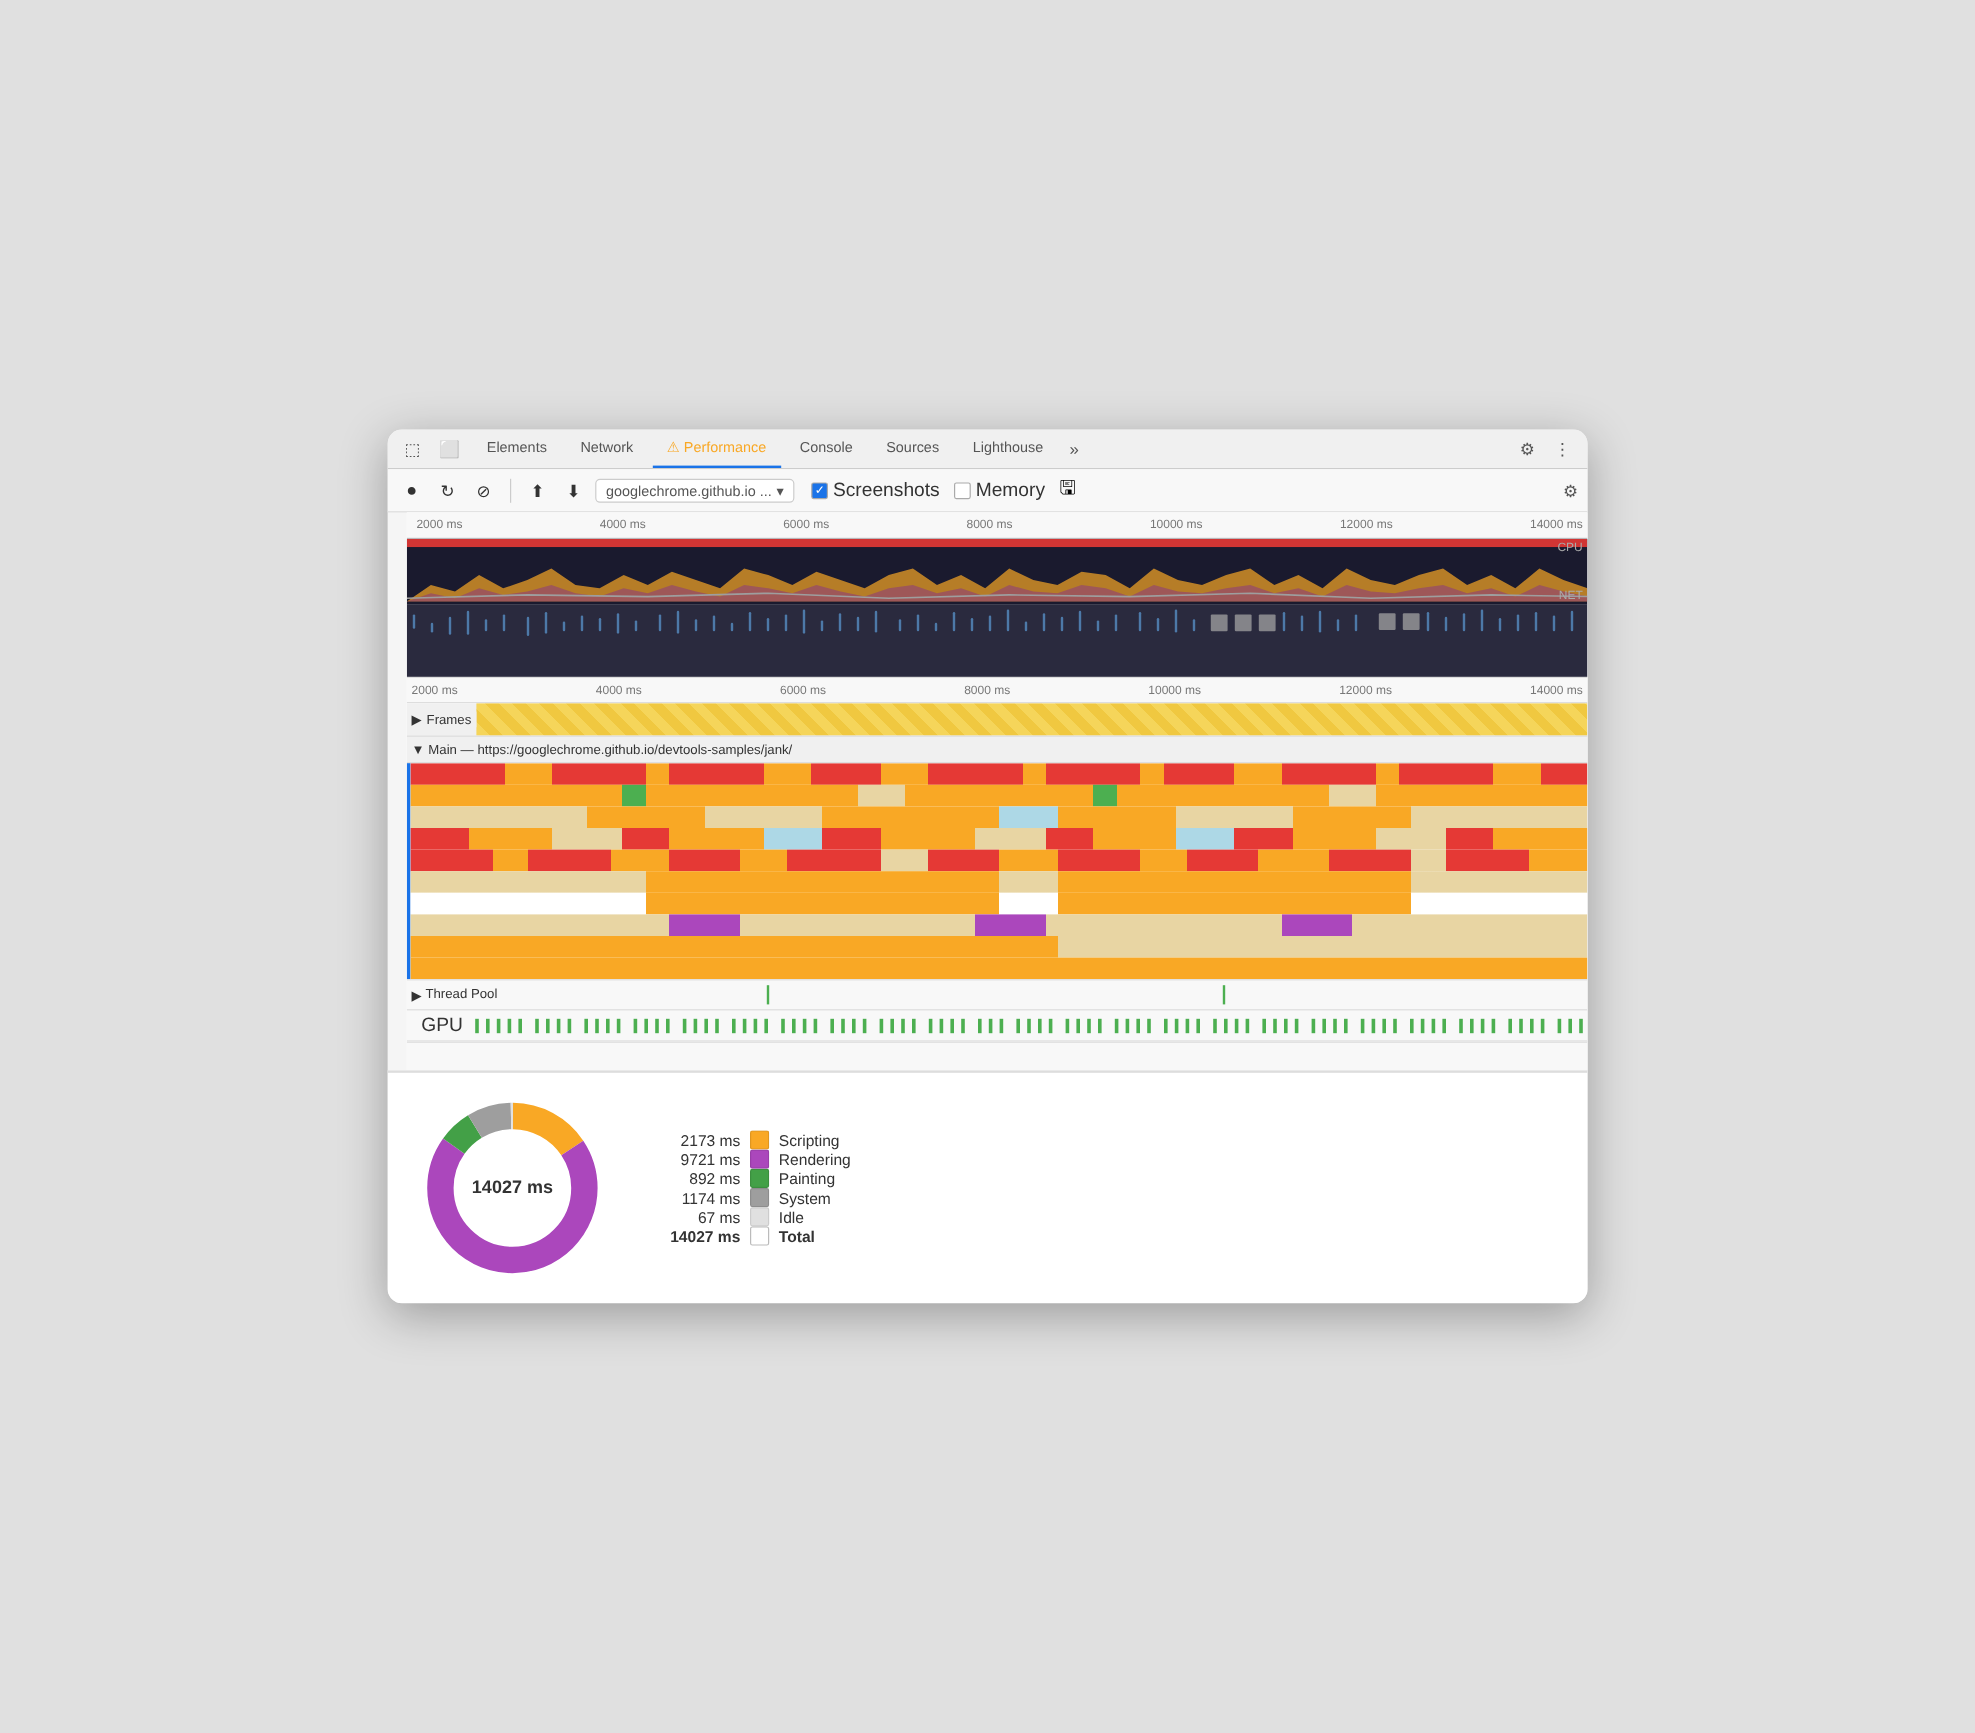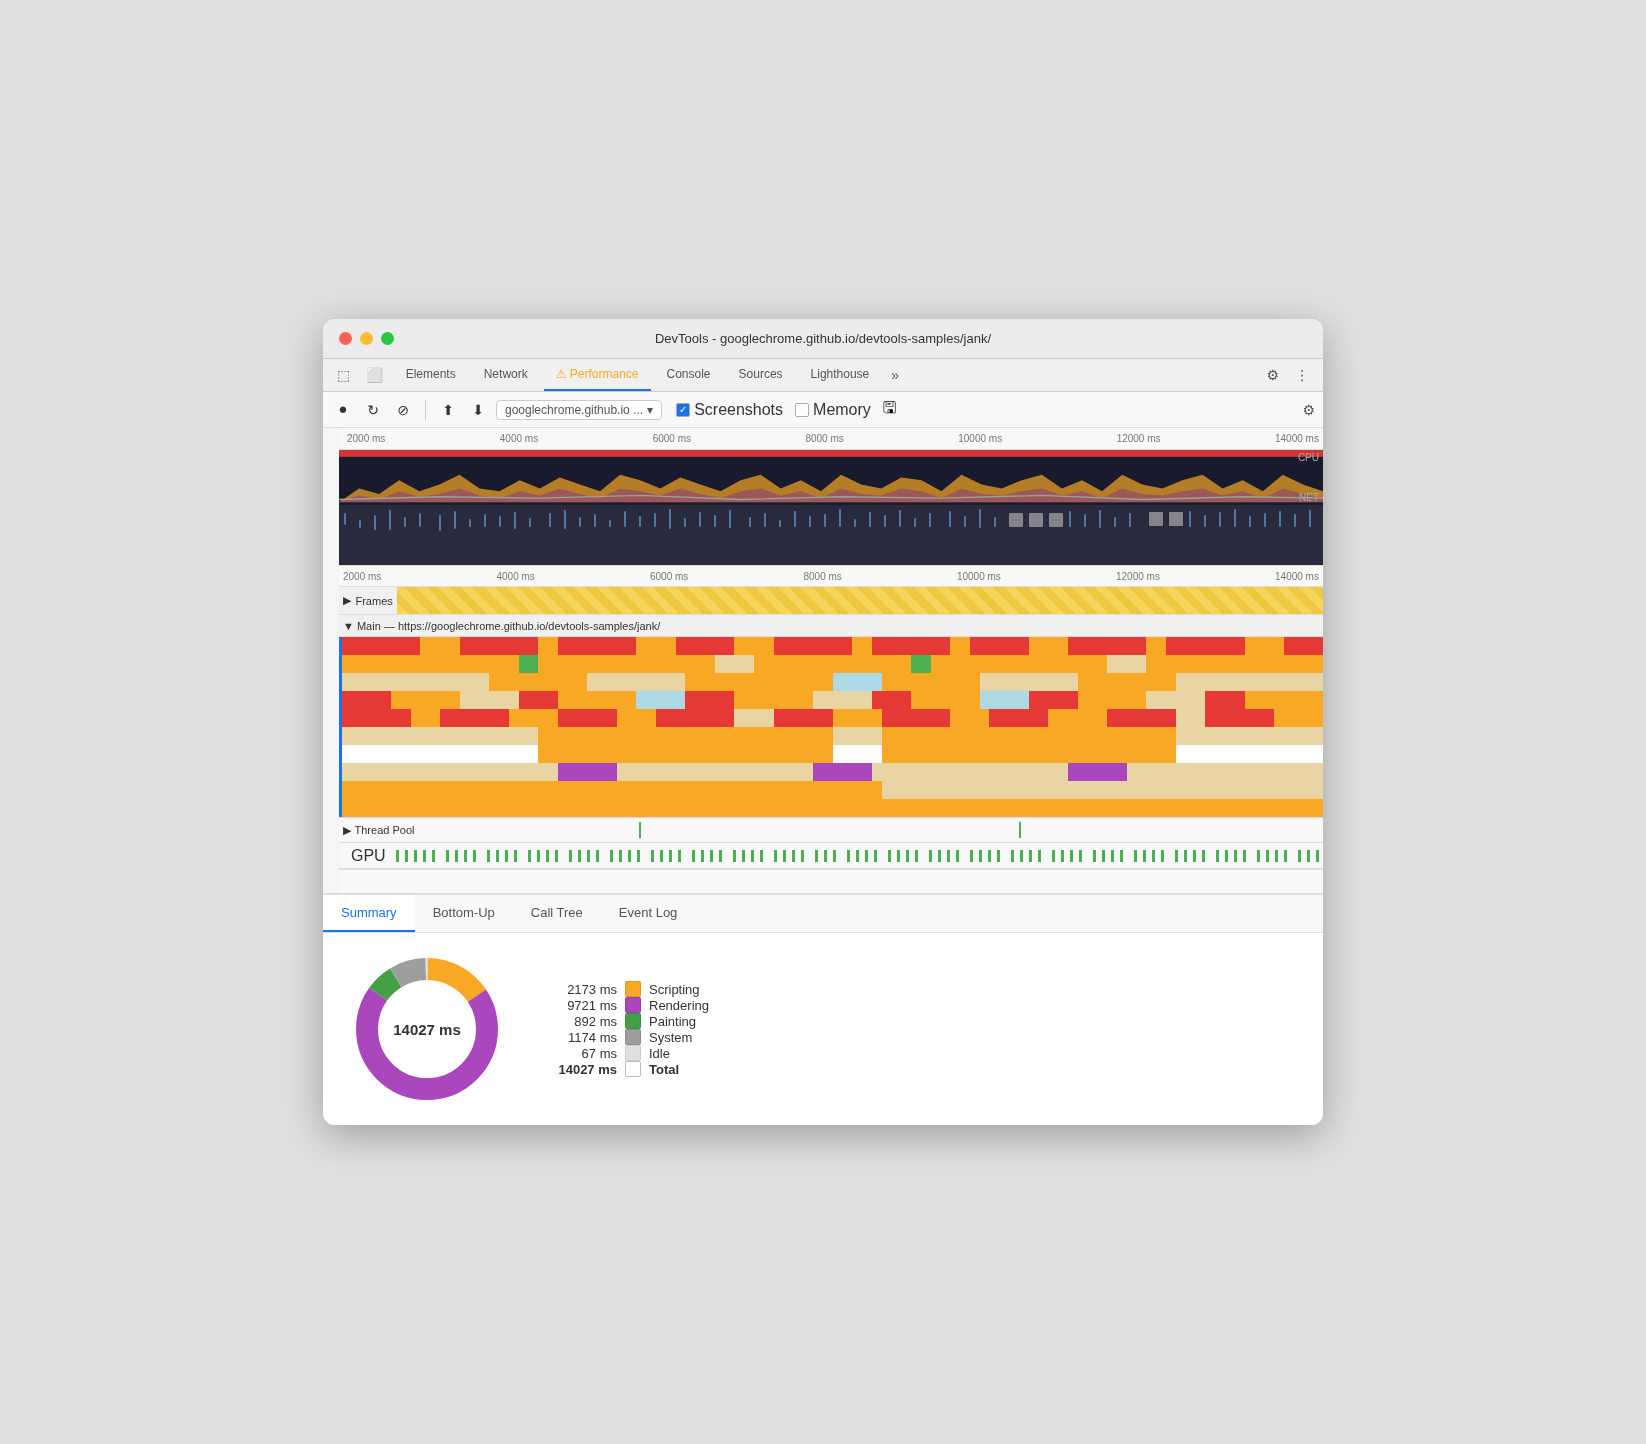--- a/index.html
+++ b/index.html
@@ -339,28 +339,20 @@
       flex: 1;
       overflow: hidden;
       position: relative;
     }
   </style>
 </head>
 <body>
 
 <div class="window">
 
-  <div class="titlebar">
-    <div class="traffic-lights">
-      <div class="tl tl-red"></div>
-      <div class="tl tl-yellow"></div>
-      <div class="tl tl-green"></div>
-    </div>
-    <span class="title-text">DevTools - googlechrome.github.io/devtools-samples/jank/</span>
-  </div>
 
   <div class="devtools-tabs">
     <span class="tab-icon">⬚</span>
     <span class="tab-icon">⬜</span>
     <span class="dt-tab">Elements</span>
     <span class="dt-tab">Network</span>
     <span class="dt-tab active performance-tab">⚠ Performance</span>
     <span class="dt-tab">Console</span>
     <span class="dt-tab">Sources</span>
     <span class="dt-tab">Lighthouse</span>
@@ -658,26 +650,20 @@
           <rect x="975" y="2" width="3" height="12"></rect>
         </g>
       </svg>
     </div>
 
     <div style="height:24px;background:#f8f8f8;border-top:1px solid #ddd;"></div>
   </div>
 
   <div class="bottom-panel">
 
-    <div class="bottom-tabs">
-      <div class="bottom-tab active">Summary</div>
-      <div class="bottom-tab">Bottom-Up</div>
-      <div class="bottom-tab">Call Tree</div>
-      <div class="bottom-tab">Event Log</div>
-    </div>
 
     <div class="summary-panel">
       <div class="summary-content">
 
         <div class="donut-container">
           <svg width="160" height="160" viewBox="0 0 160 160">
 
             <circle cx="80" cy="80" r="60" fill="none" stroke="#f9a825" stroke-width="22" stroke-dasharray="58.4 318.59" stroke-dashoffset="94.25"></circle>
             <circle cx="80" cy="80" r="60" fill="none" stroke="#ab47bc" stroke-width="22" stroke-dasharray="261.2 115.79" stroke-dashoffset="35.85"></circle>
             <circle cx="80" cy="80" r="60" fill="none" stroke="#43a047" stroke-width="22" stroke-dasharray="24.1 352.89" stroke-dashoffset="-225.35"></circle>

